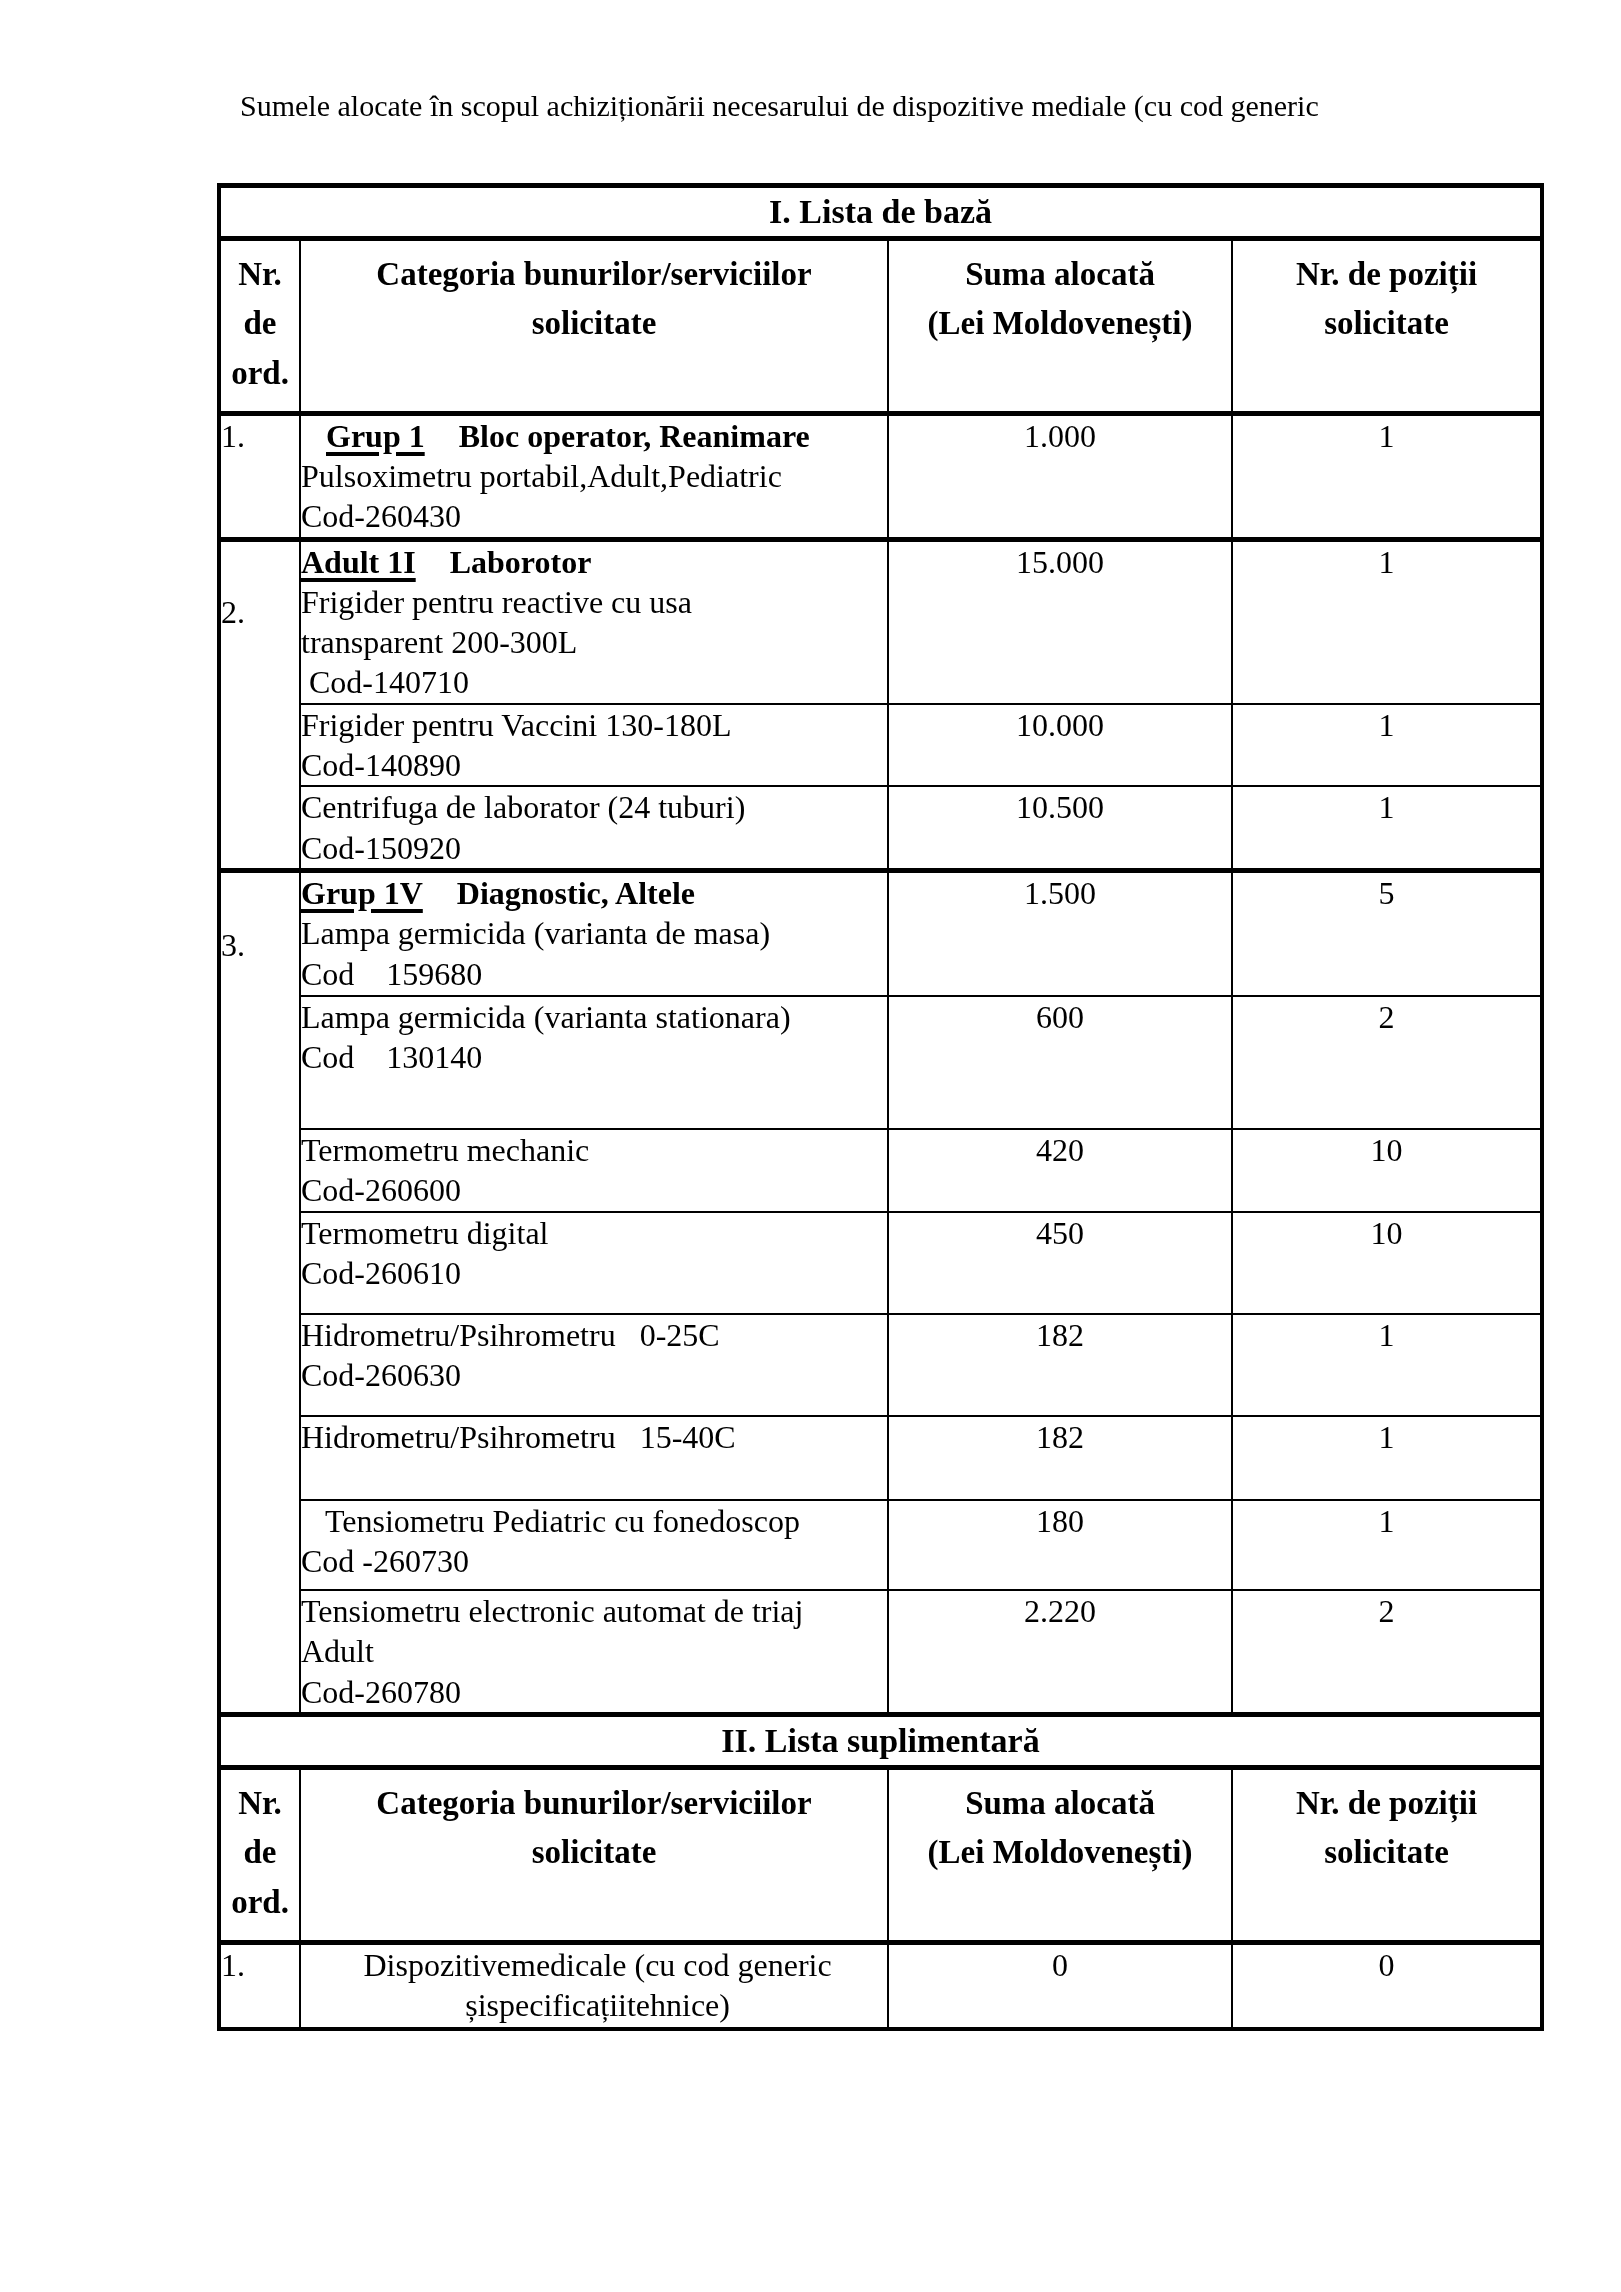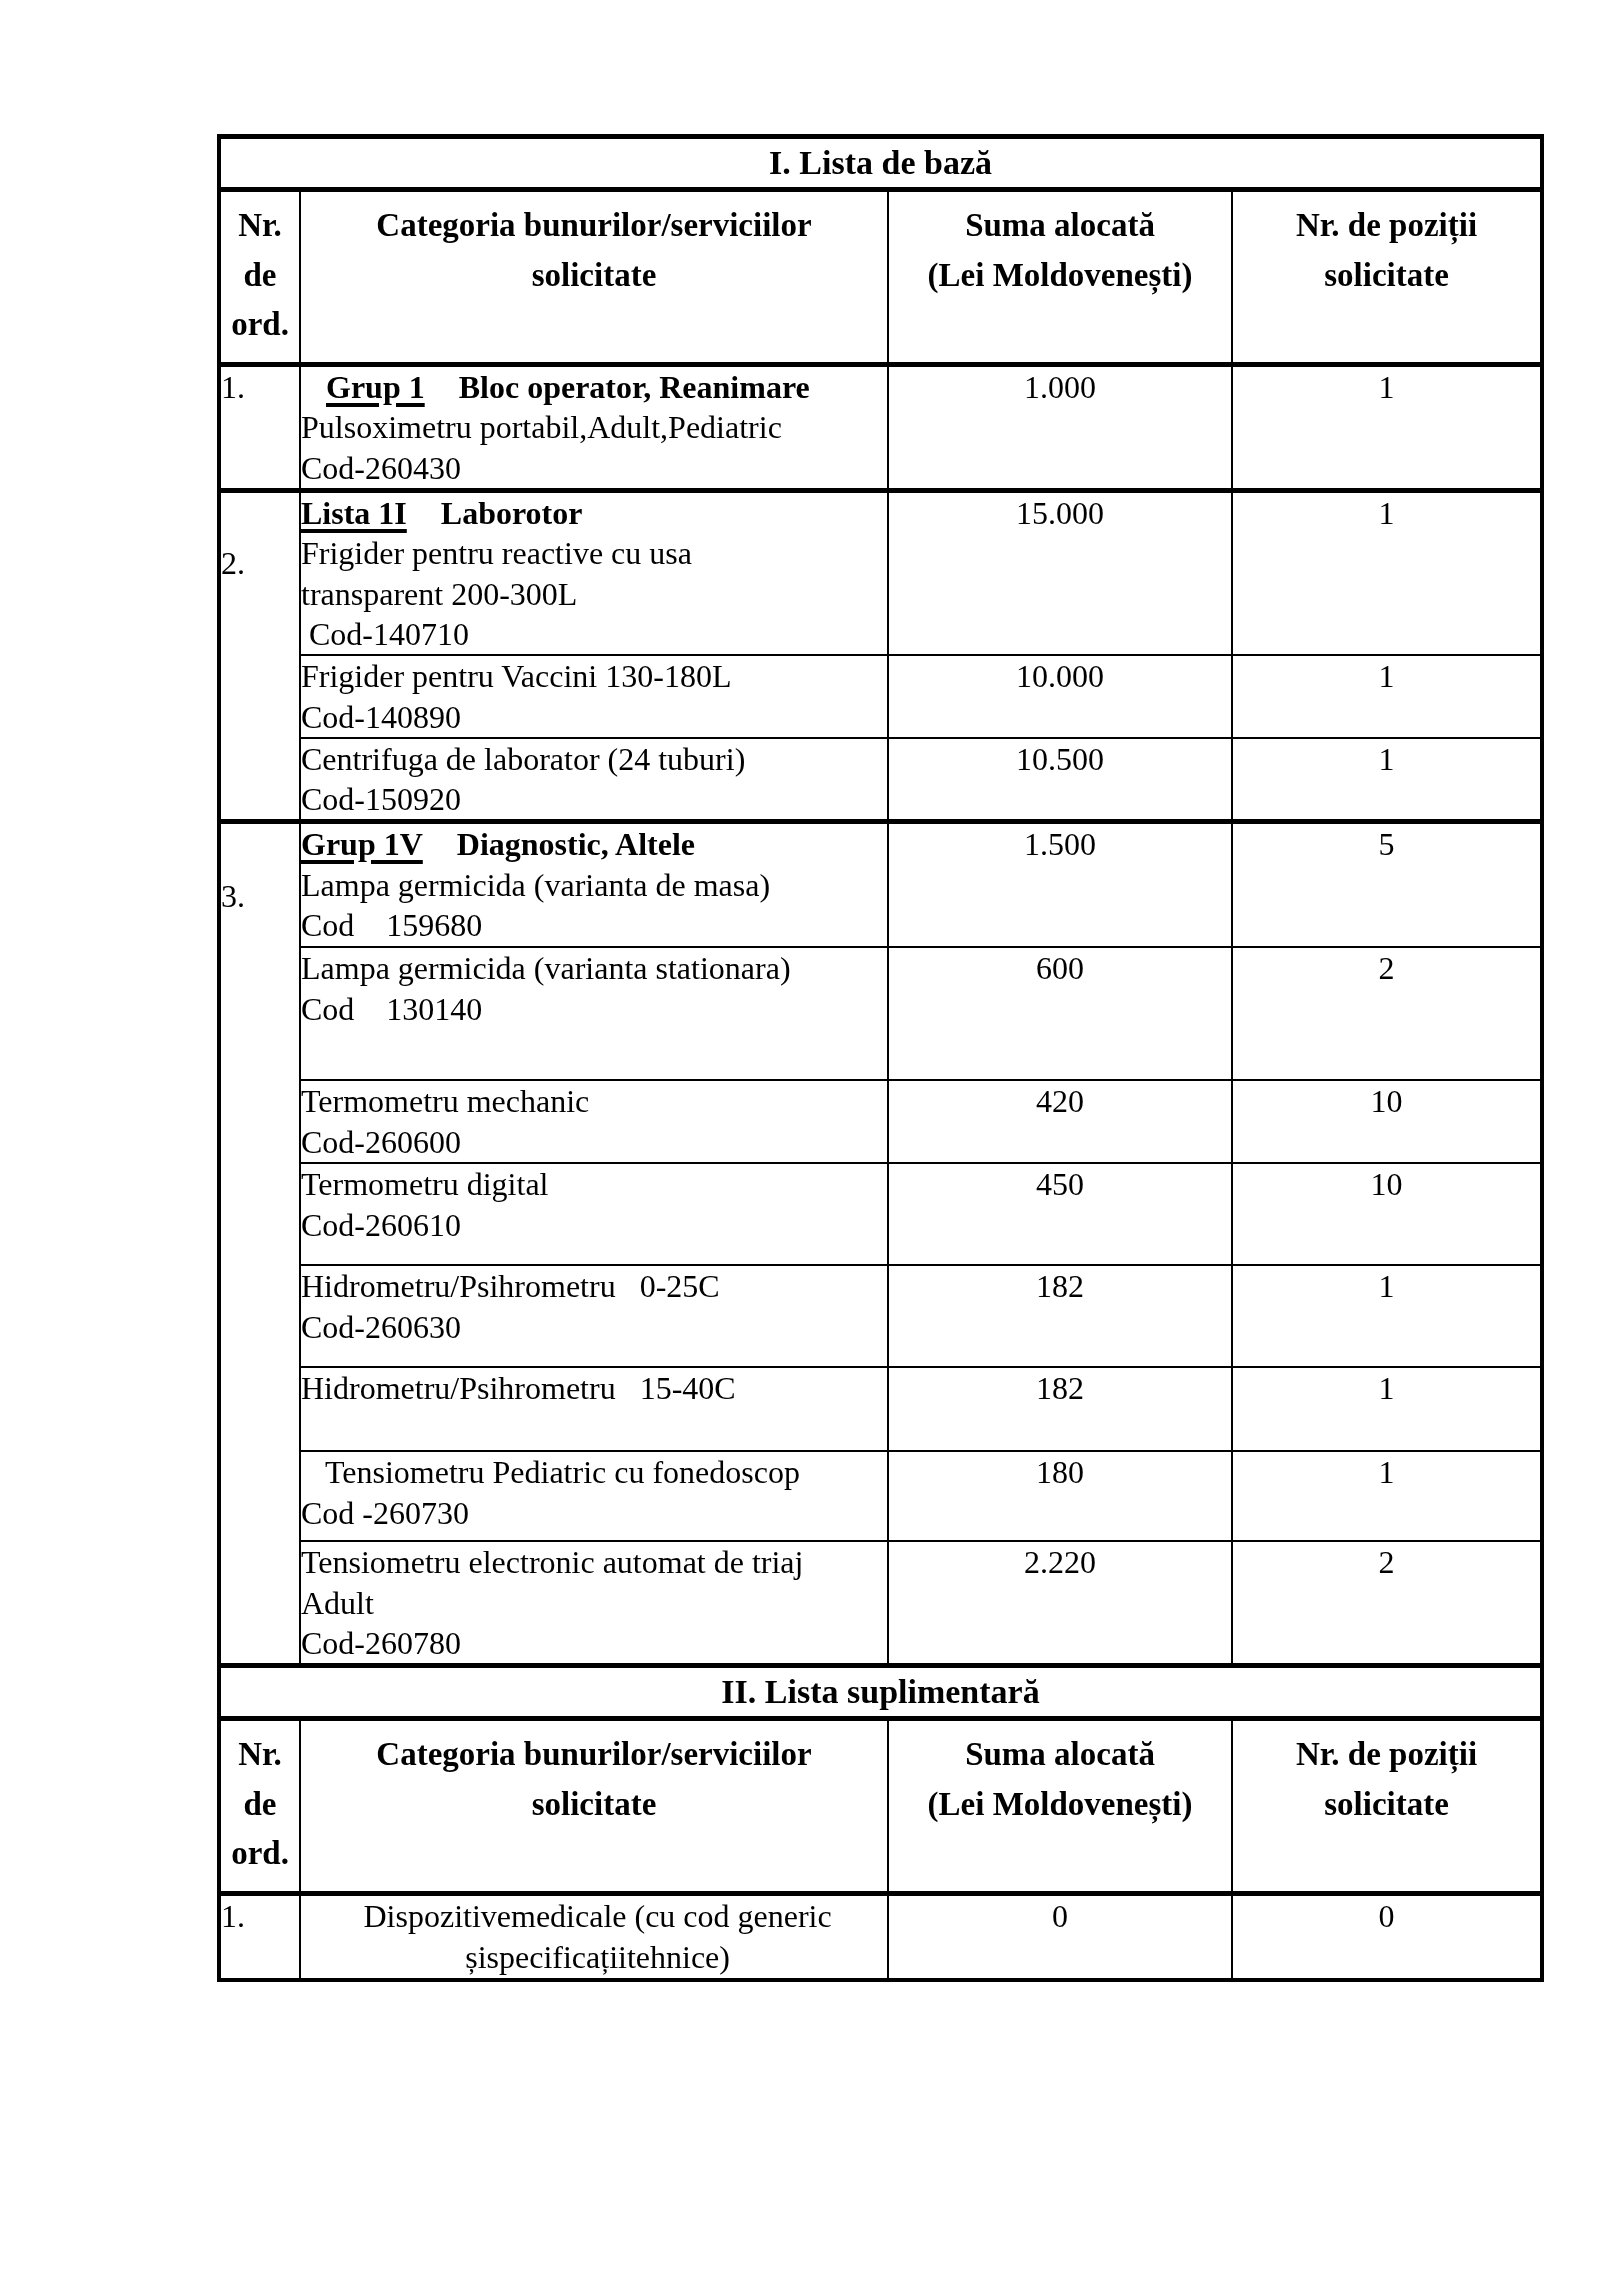--- a/index.html
+++ b/index.html
@@ -80,20 +80,21 @@
   tr.r10 td.cat{height:88px;}
   tr.r11 td.cat{height:107px;}
   tr.r12 td.cat{height:82px;}
 </style>
 </head>
 <body>
 
 <div class="page">
 
   <div class="intro">
+    <div class="line1">Sumele alocate în scopul achiziționării necesarului de dispozitive mediale (cu cod generic</div>
   </div>
 
   <table class="doc">
     <colgroup>
         <col class="c1">
         <col class="c2">
         <col class="c3">
         <col class="c4">
       </colgroup>
 
@@ -132,21 +133,21 @@
         <div class="line">Cod-260430</div>
       </td>
       <td class="num">1.000</td>
       <td class="num">1</td>
     </tr>
 
     <tr class="r1 sep">
       <td class="ord push1" rowspan="3">2.</td>
       <td class="cat">
         <div class="gline">
-          <span class="glabel">Lista 1I</span><span class="grest">Laborotor</span>
+          <span class="glabel">Adult 1I</span><span class="grest">Laborotor</span>
         </div>
         <div class="line">Frigider pentru reactive cu usa</div>
         <div class="line">transparent 200-300L</div>
         <div class="line"> Cod-140710</div>
       </td>
       <td class="num">15.000</td>
       <td class="num">1</td>
     </tr>
 
     <tr class="r2">

